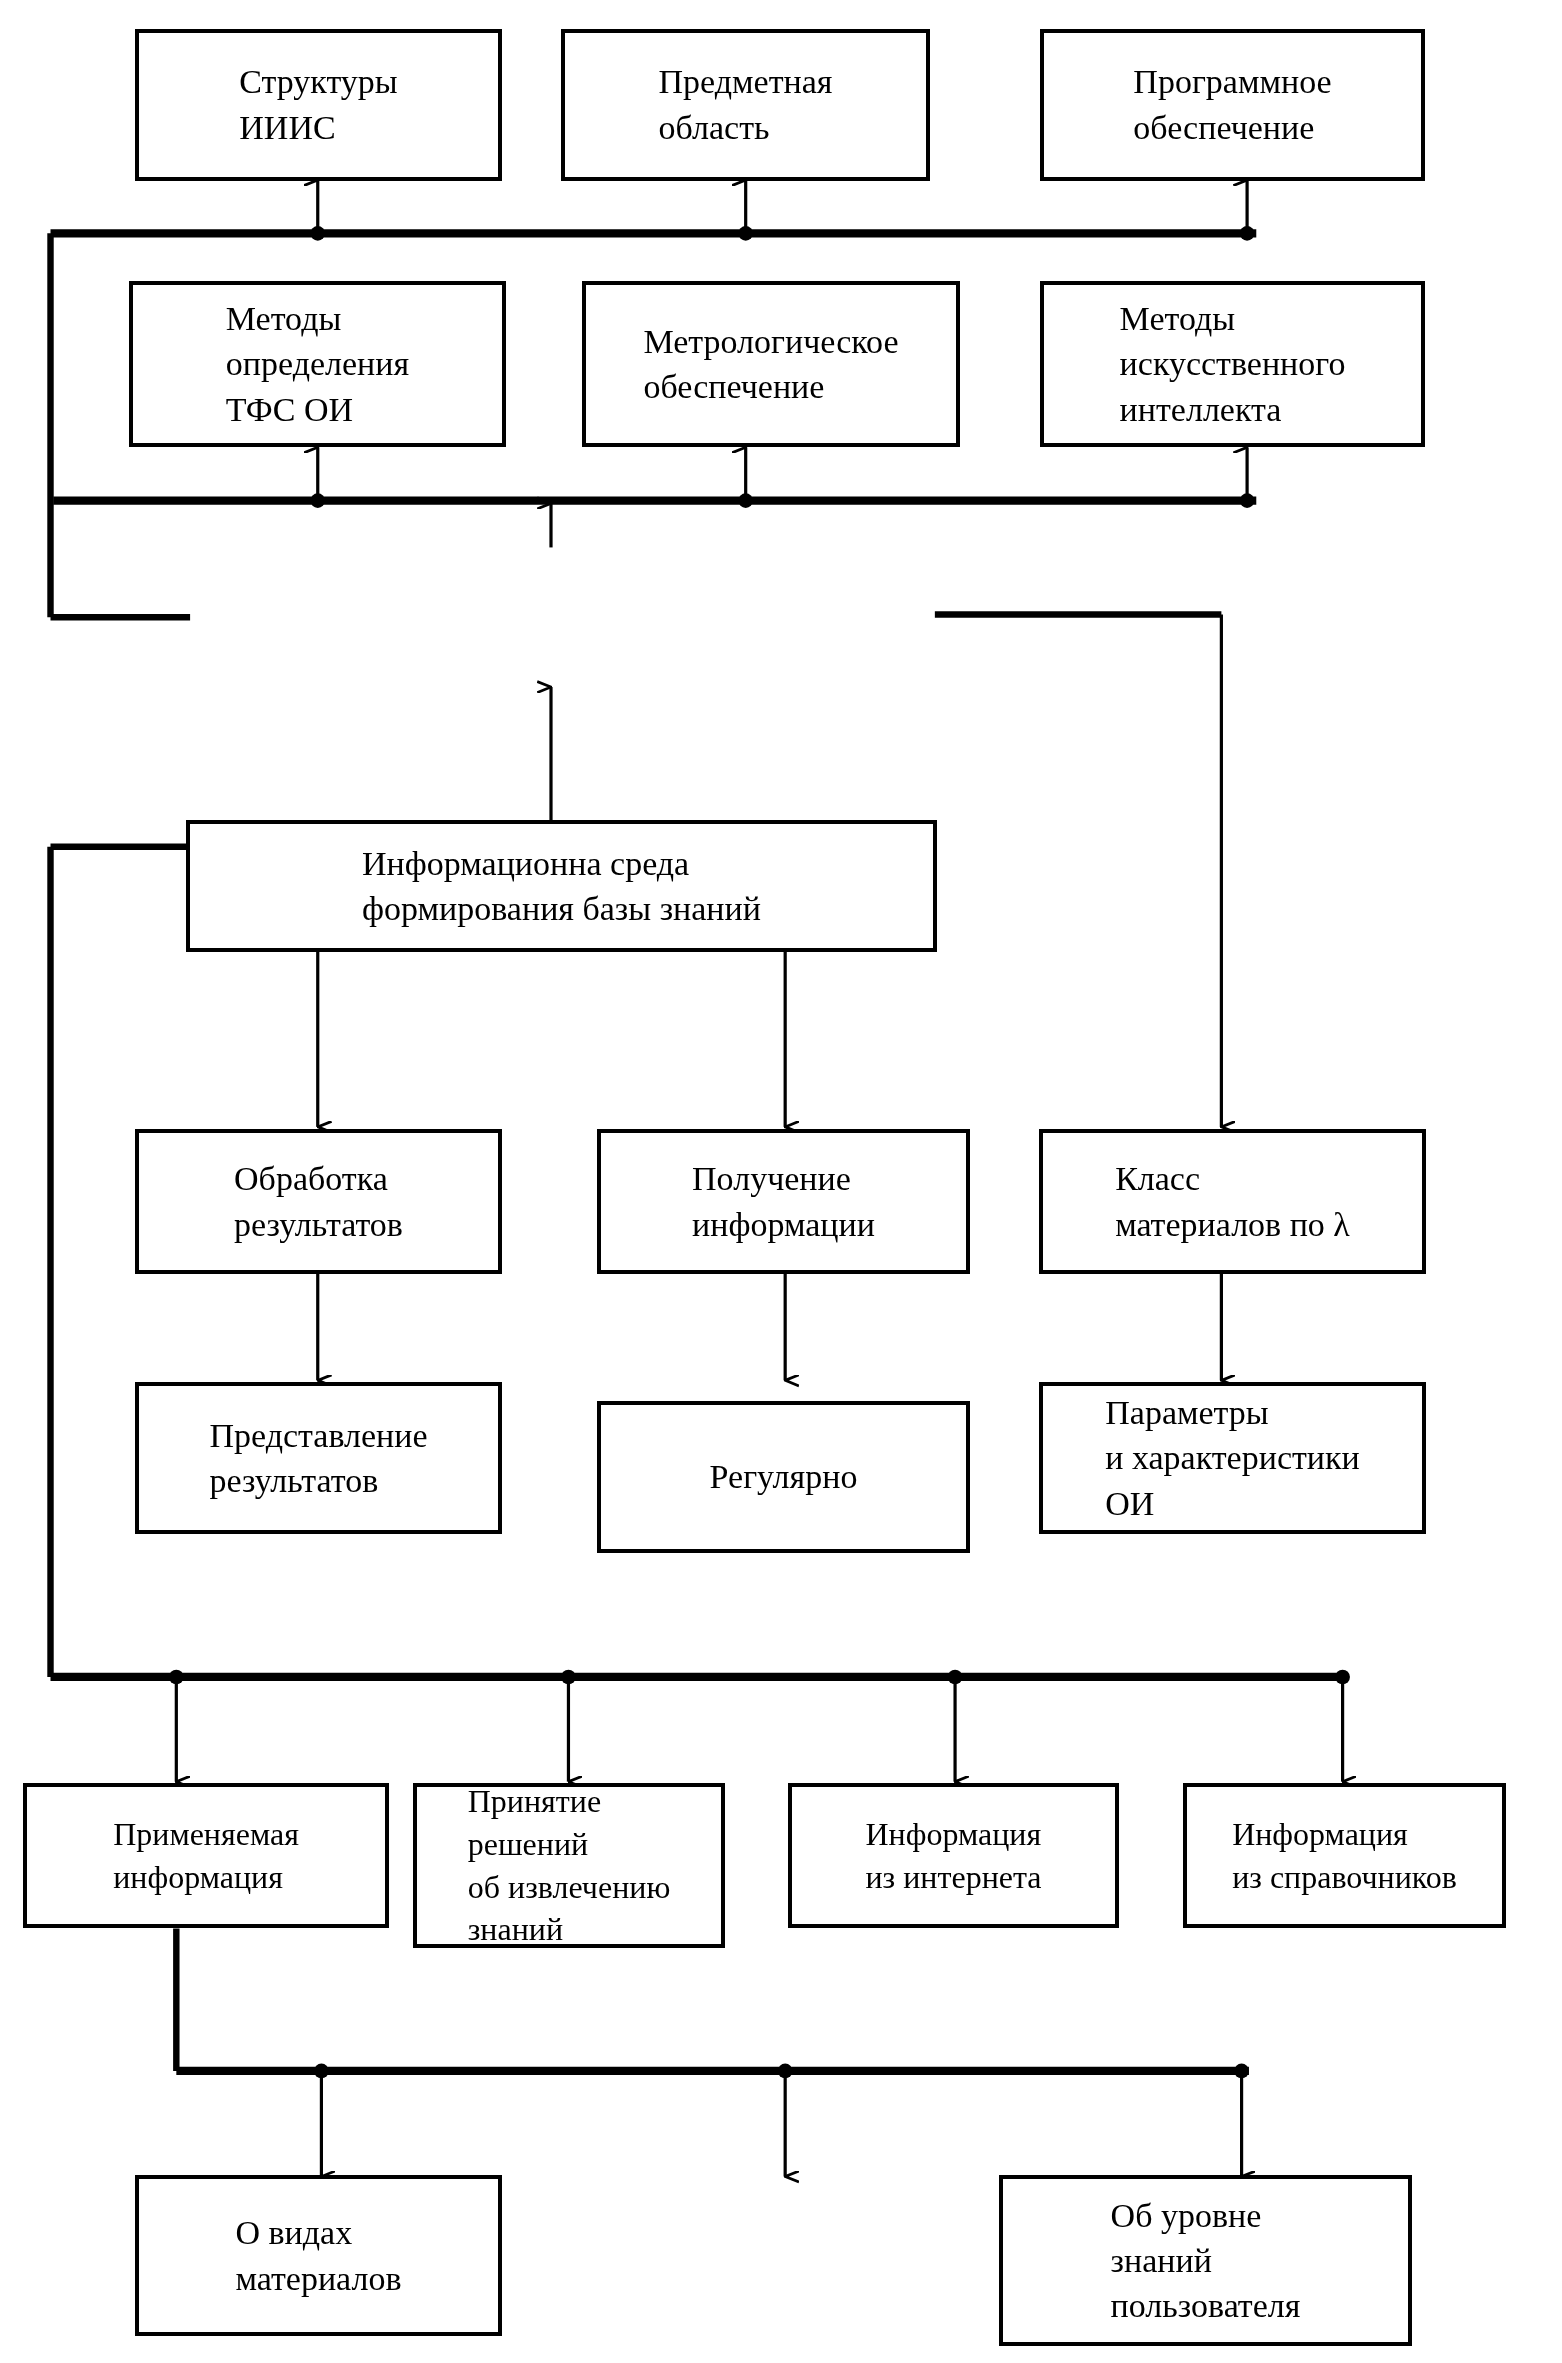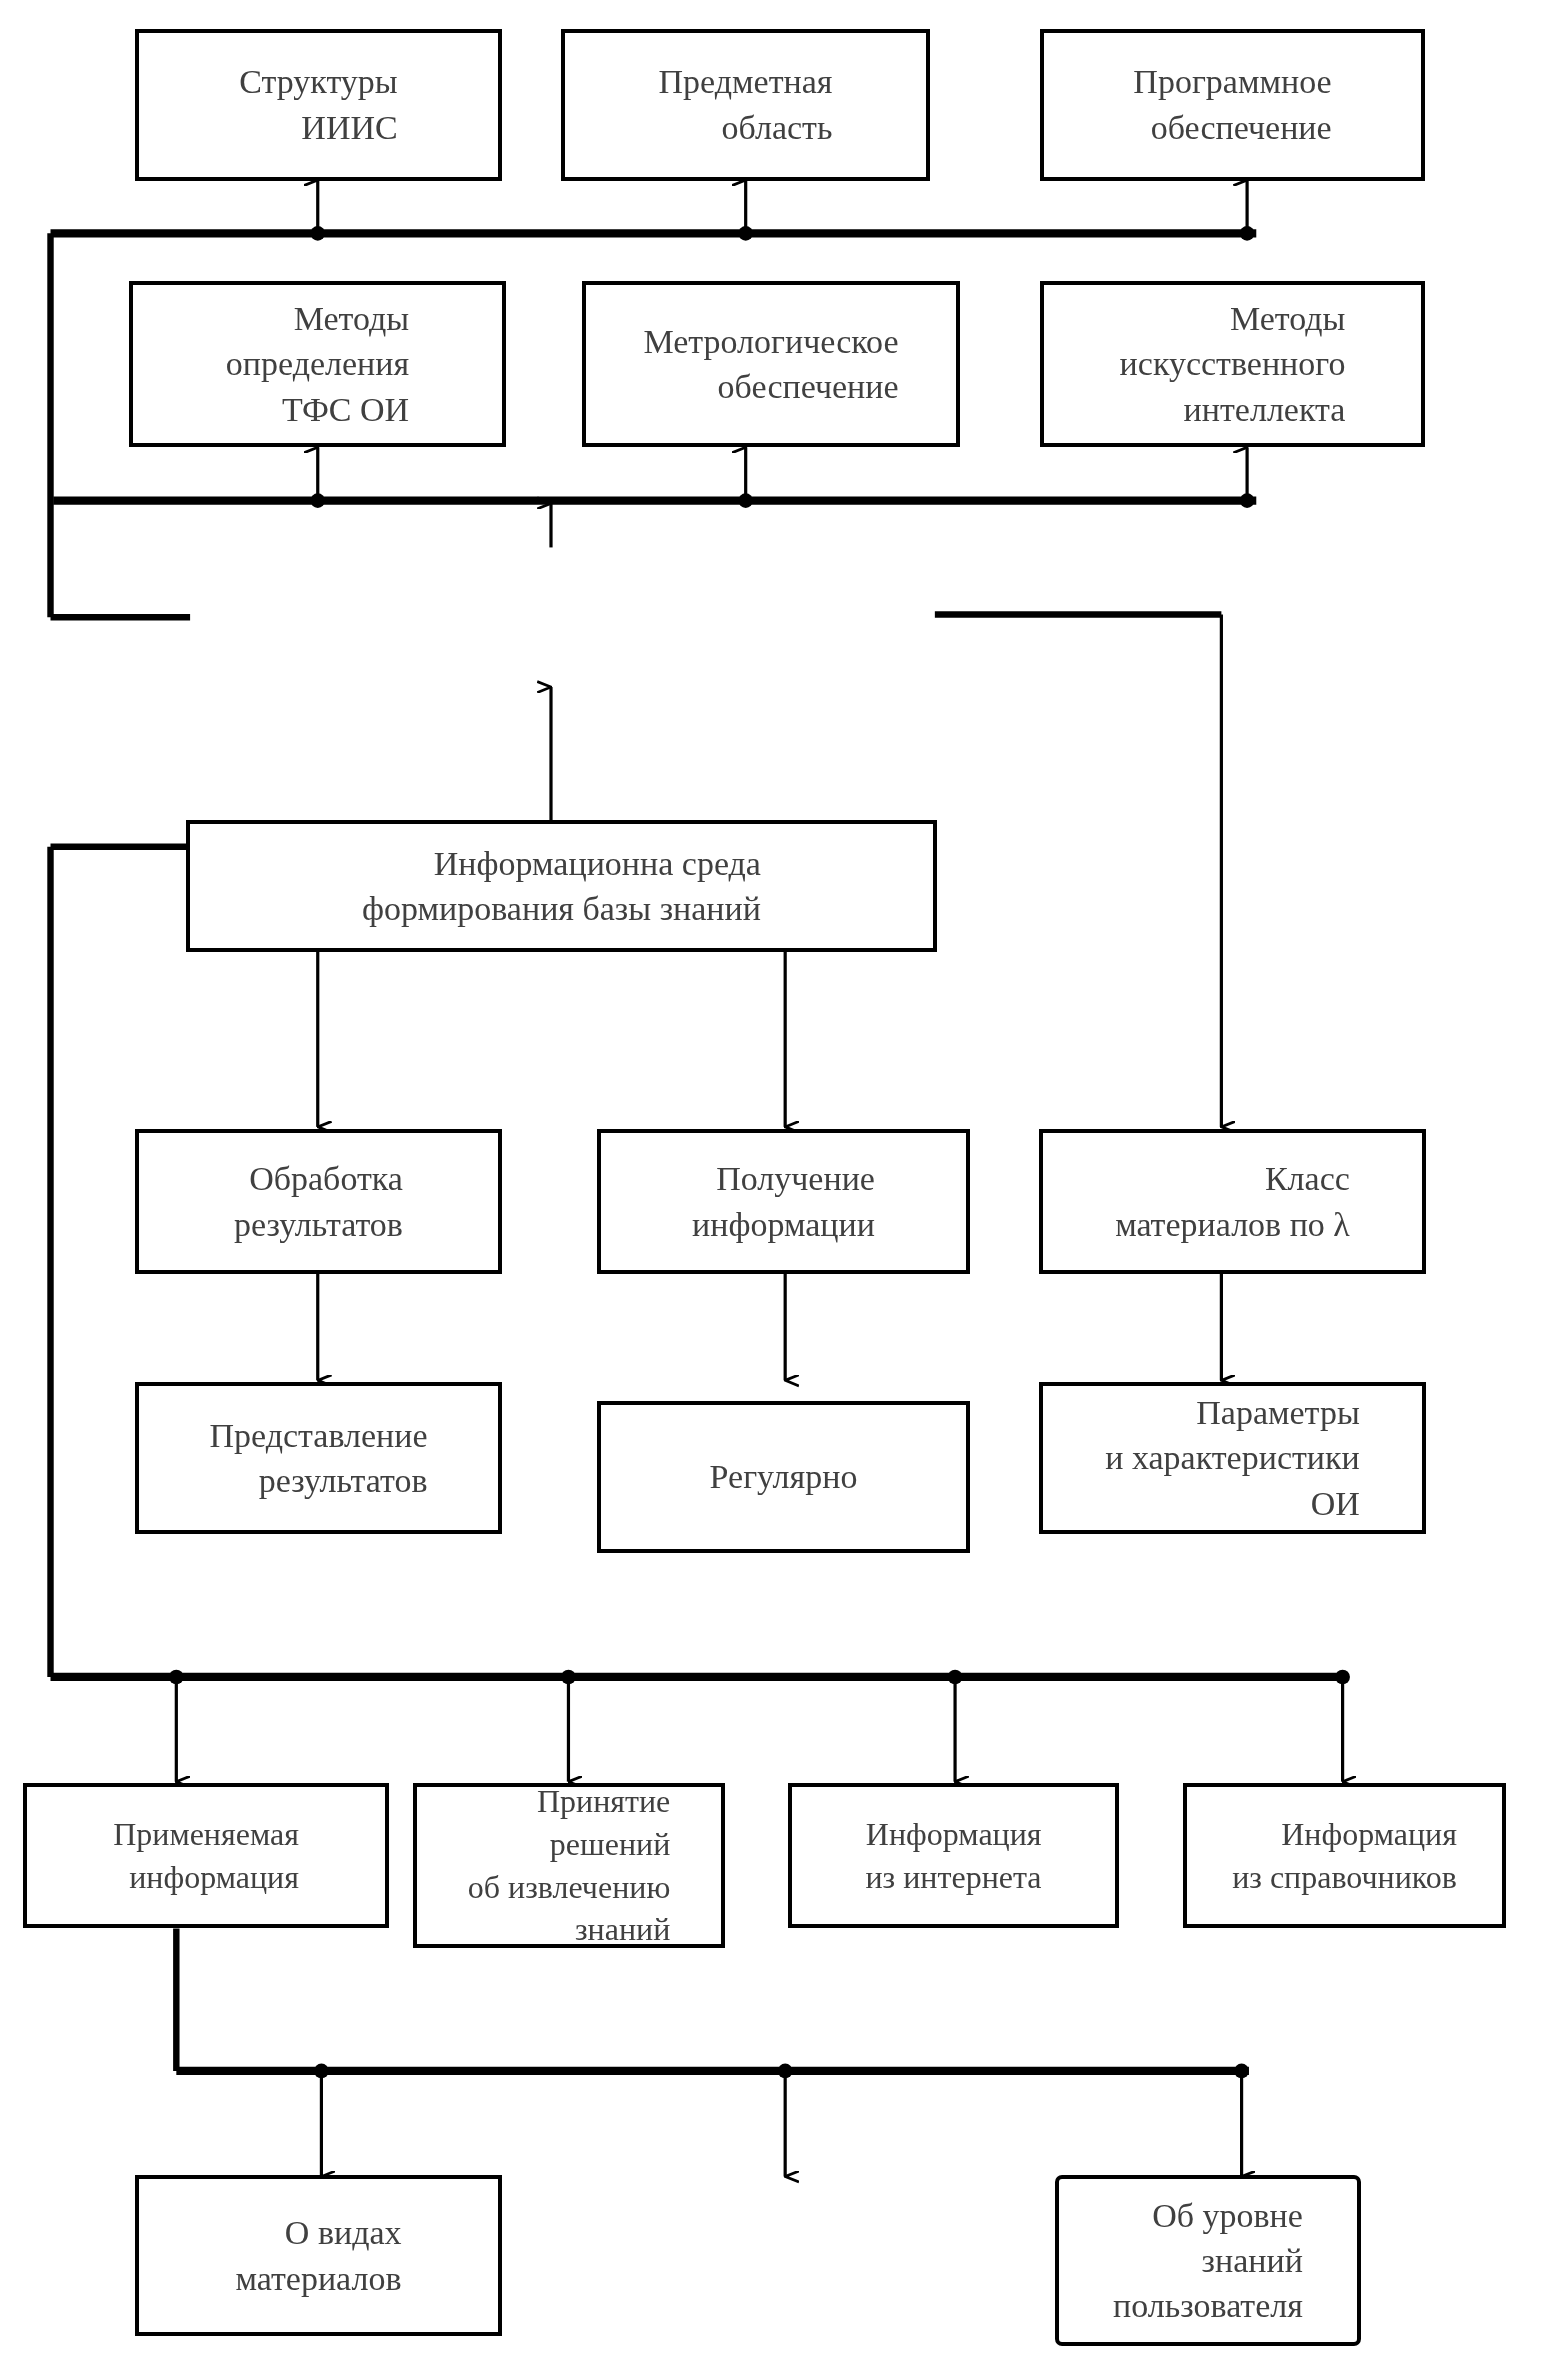--- a/index.html
+++ b/index.html
@@ -12,22 +12,22 @@
   }
   #wires{position:absolute;left:0;top:0;width:1563px;height:2364px;}
   .node{
     position:absolute;
     box-sizing:border-box;
     border:3.7px solid #000000;
     background:#ffffff;
     display:flex;
     align-items:center;
     justify-content:center;
-    text-align:right;
-    color:#404040;
+    text-align:left;
+    color:#000000;
     font-size:34px;
     line-height:1.33;
     z-index:3;
     padding:1.8px 5.5px;
   }
   .node.thick{border-width:4.6px;}
   .node span{display:block;white-space:pre-line;}
 </style>
 </head>
 <body>
@@ -180,20 +180,20 @@
   </div>
   <div class="node thick" style="left:1183px;top:1783px;width:323px;height:145px;font-size:32px;">
     <span>Информация
 из справочников</span>
   </div>
 
   <div class="node thick" style="left:135px;top:2175px;width:367px;height:161px;">
     <span>О видах
 материалов</span>
   </div>
-  <div class="node thick" style="left:1055px;top:2175px;width:306px;height:171px;border-radius:7px;">
+  <div class="node thick" style="left:999px;top:2175px;width:413px;height:171px;">
     <span>Об уровне
 знаний
 пользователя</span>
   </div>
 
 </div>
 
 
 </body></html>

